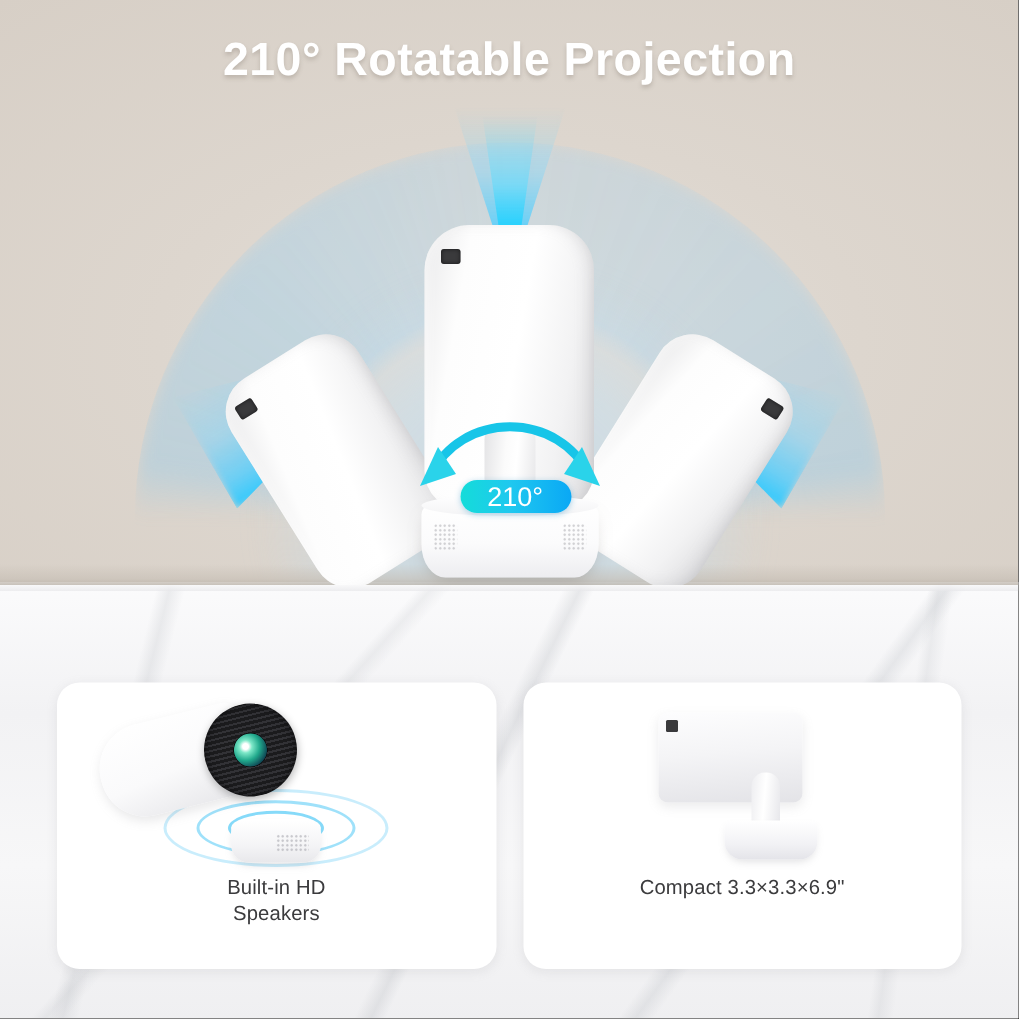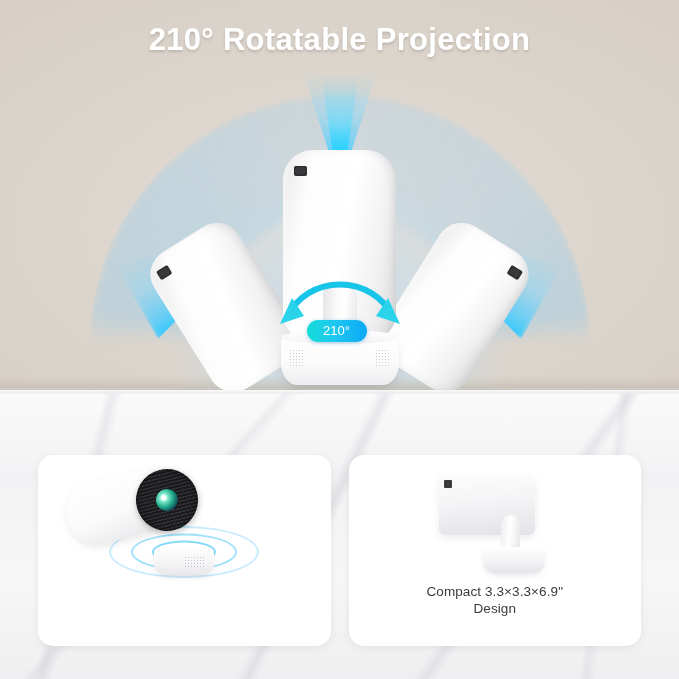--- a/index.html
+++ b/index.html
@@ -176,25 +176,25 @@
   }
 
   
   .arc-arrow { position: absolute; left: 272px; top: 240px; z-index: 20; }
 
   
   .badge-210 {
     position: absolute;
     left: 50%; top: 320px;
     margin-left: -33px;
-    width: 60px; height: 22px;
+    width: 74px; height: 22px;
     border-radius: 11px;
     background: linear-gradient(90deg, #14dcd9 0%, #1fc8ef 45%, #0aa8f5 100%);
     color: #ffffff;
-    font-size: 13px;
+    font-size: 18px;
     line-height: 22px;
     text-align: center;
     z-index: 30;
     box-shadow: 0 1px 4px rgba(20,130,190,0.35);
   }
 
   
   .base-neck {
     position: absolute;
     left: 50%; margin-left: -17px;
@@ -498,33 +498,36 @@
           <div class="ring r3"></div>
         </div>
         <div class="p1-body"></div>
         <div class="p1-lens">
           <div class="p1-glass"></div>
         </div>
         <div class="p1-stand">
           <div class="p1-stand-dots"></div>
         </div>
       </div>
+      <div class="card-caption">
+        <div>Built-in HD</div>
+        <div>Speakers</div>
+      </div>
     </div>
 
 
     <div class="card">
       <div class="card-art">
         <div class="p3-wrap">
           <div class="p3-body">
             <div class="p3-sensor"></div>
           </div>
           <div class="p3-neck"></div>
           <div class="p3-base"></div>
         </div>
       </div>
       <div class="card-caption">
         <div>Compact 3.3×3.3×6.9"</div>
-        <div>Design</div>
       </div>
     </div>
 
   </div>
 </div>
 
 </body></html>

